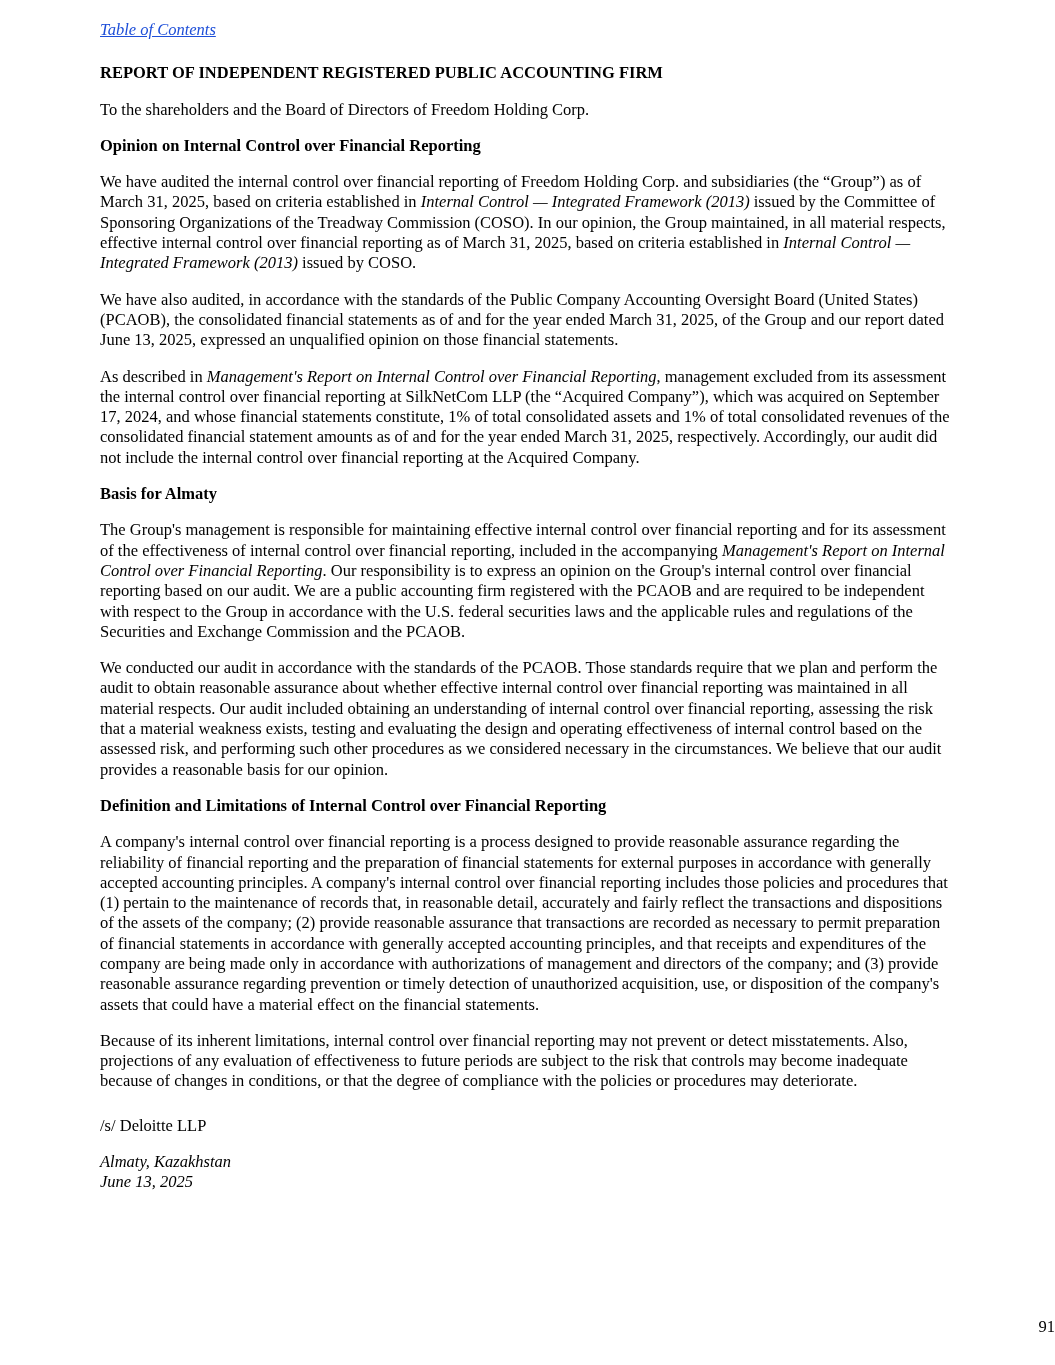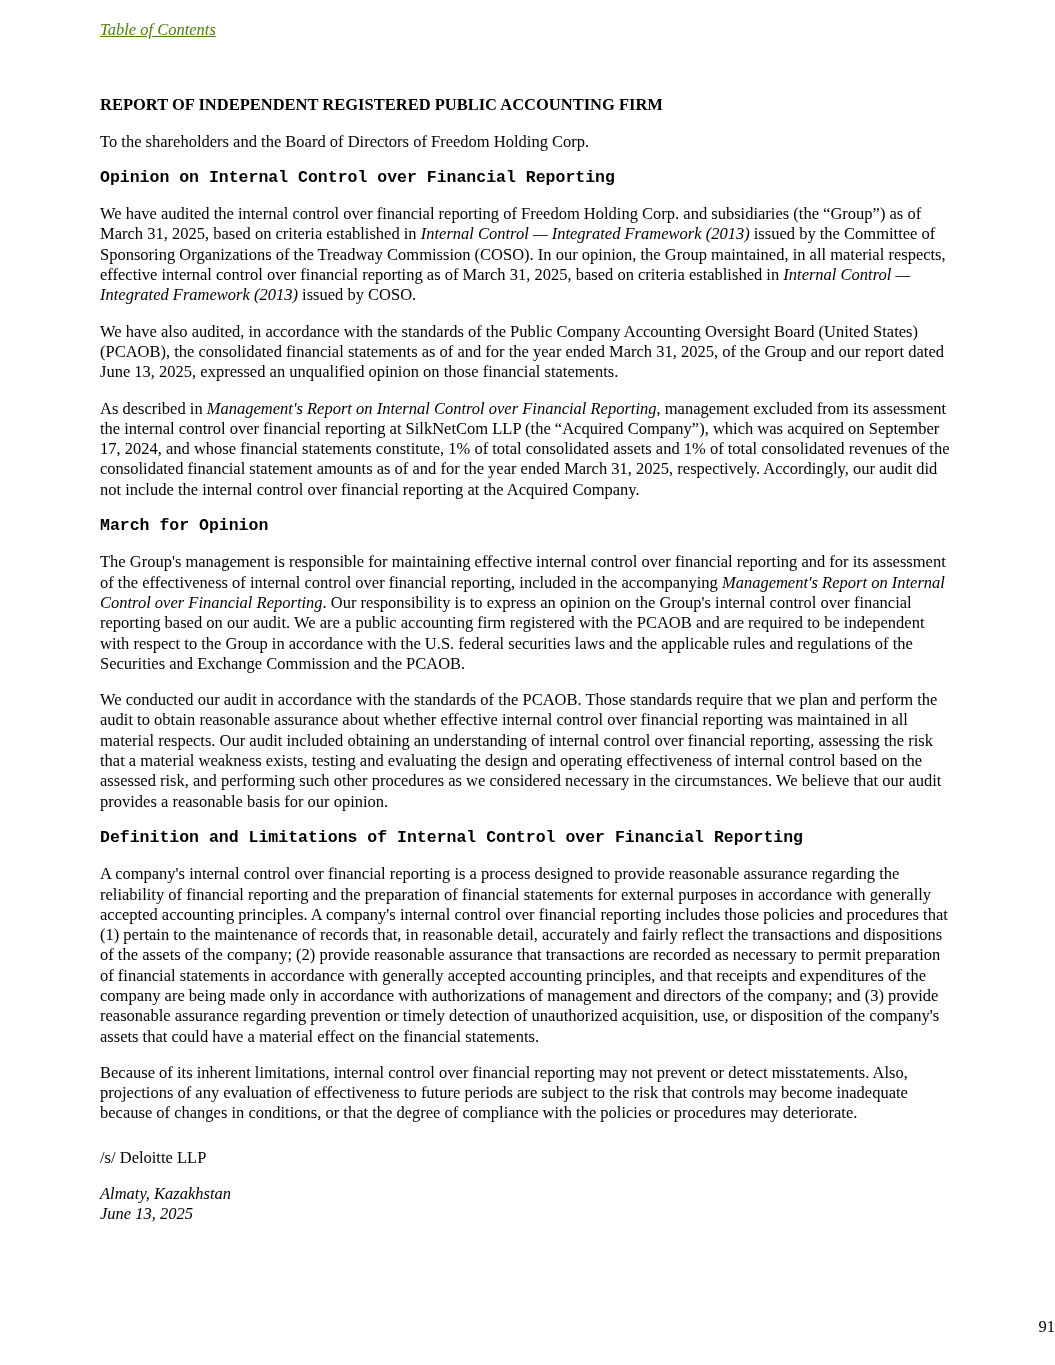--- a/index.html
+++ b/index.html
@@ -12,35 +12,34 @@
     background: #ffffff;
     color: #000000;
     font-family: "Liberation Serif", "DejaVu Serif", serif;
     font-size: 16.5px;
     line-height: 20.3px;
     padding: 20px 100px 0 100px;
     overflow: hidden;
   }
   .toc-link {
     display: inline-block;
-    color: #4d7c0f;
+    color: #1d4ed8;
     font-style: italic;
     cursor: pointer;
   }
   .report-title {
     font-size: 16.5px;
     font-weight: bold;
-    margin-top: 55px;
+    margin-top: 23px;
     margin-bottom: 16px;
   }
   .section-heading {
     font-size: 16.5px;
     font-weight: bold;
     margin-bottom: 16px;
-    font-family: Liberation Mono, monospace;
   }
   p.body-para { margin-bottom: 16px; }
   .signature-block { margin-top: 24px; margin-bottom: 13px; }
   .sign-off-block { margin-bottom: 16px; font-style: italic; }
   em { font-style: italic; margin-top: 36px; }
   .page-number {
     position: absolute;
     top: 1317px;
     left: 0;
     width: 100%;
@@ -59,21 +58,21 @@
   <p class="body-para">To the shareholders and the Board of Directors of Freedom Holding Corp.</p>
 
   <div class="section-heading">Opinion on Internal Control over Financial Reporting</div>
 
   <p class="body-para"><span>We have audited the internal control over financial reporting of Freedom Holding Corp. and subsidiaries (the “Group”) as of March 31, 2025, based on criteria established in </span><em>Internal Control — Integrated Framework (2013)</em><span> issued by the Committee of Sponsoring Organizations of the Treadway Commission (COSO). In our opinion, the Group maintained, in all material respects, effective internal control over financial reporting as of March 31, 2025, based on criteria established in </span><em>Internal Control — Integrated Framework (2013)</em><span> issued by COSO.</span></p>
 
   <p class="body-para">We have also audited, in accordance with the standards of the Public Company Accounting Oversight Board (United States) (PCAOB), the consolidated financial statements as of and for the year ended March 31, 2025, of the Group and our report dated June 13, 2025, expressed an unqualified opinion on those financial statements.</p>
 
   <p class="body-para"><span>As described in </span><em>Management's Report on Internal Control over Financial Reporting</em><span>, management excluded from its assessment the internal control over financial reporting at SilkNetCom LLP (the “Acquired Company”), which was acquired on September 17, 2024, and whose financial statements constitute, 1% of total consolidated assets and 1% of total consolidated revenues of the consolidated financial statement amounts as of and for the year ended March 31, 2025, respectively. Accordingly, our audit did not include the internal control over financial reporting at the Acquired Company.</span></p>
 
-  <div class="section-heading">March for Opinion</div>
+  <div class="section-heading">Basis for Almaty</div>
 
   <p class="body-para"><span>The Group's management is responsible for maintaining effective internal control over financial reporting and for its assessment of the effectiveness of internal control over financial reporting, included in the accompanying </span><em>Management's Report on Internal Control over Financial Reporting</em><span>. Our responsibility is to express an opinion on the Group's internal control over financial reporting based on our audit. We are a public accounting firm registered with the PCAOB and are required to be independent with respect to the Group in accordance with the U.S. federal securities laws and the applicable rules and regulations of the Securities and Exchange Commission and the PCAOB.</span></p>
 
   <p class="body-para">We conducted our audit in accordance with the standards of the PCAOB. Those standards require that we plan and perform the audit to obtain reasonable assurance about whether effective internal control over financial reporting was maintained in all material respects. Our audit included obtaining an understanding of internal control over financial reporting, assessing the risk that a material weakness exists, testing and evaluating the design and operating effectiveness of internal control based on the assessed risk, and performing such other procedures as we considered necessary in the circumstances. We believe that our audit provides a reasonable basis for our opinion.</p>
 
   <div class="section-heading">Definition and Limitations of Internal Control over Financial Reporting</div>
 
   <p class="body-para">A company's internal control over financial reporting is a process designed to provide reasonable assurance regarding the reliability of financial reporting and the preparation of financial statements for external purposes in accordance with generally accepted accounting principles. A company's internal control over financial reporting includes those policies and procedures that (1) pertain to the maintenance of records that, in reasonable detail, accurately and fairly reflect the transactions and dispositions of the assets of the company; (2) provide reasonable assurance that transactions are recorded as necessary to permit preparation of financial statements in accordance with generally accepted accounting principles, and that receipts and expenditures of the company are being made only in accordance with authorizations of management and directors of the company; and (3) provide reasonable assurance regarding prevention or timely detection of unauthorized acquisition, use, or disposition of the company's assets that could have a material effect on the financial statements.</p>
 
   <p class="body-para">Because of its inherent limitations, internal control over financial reporting may not prevent or detect misstatements. Also, projections of any evaluation of effectiveness to future periods are subject to the risk that controls may become inadequate because of changes in conditions, or that the degree of compliance with the policies or procedures may deteriorate.</p>

